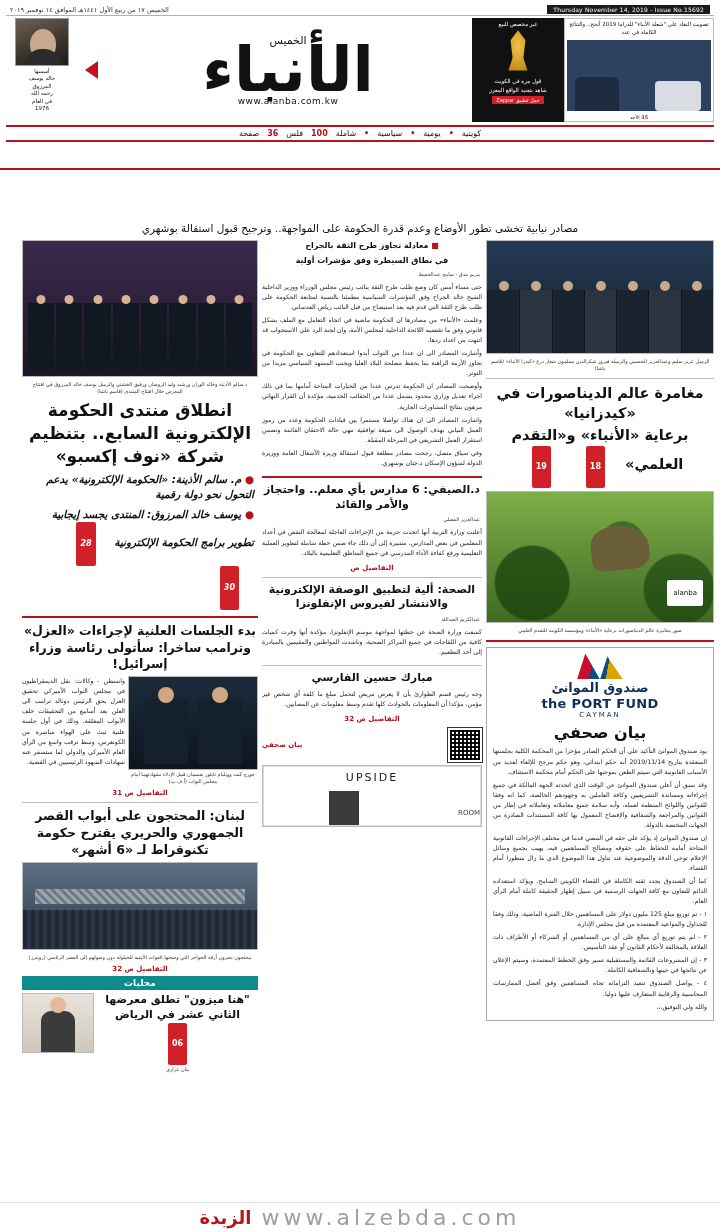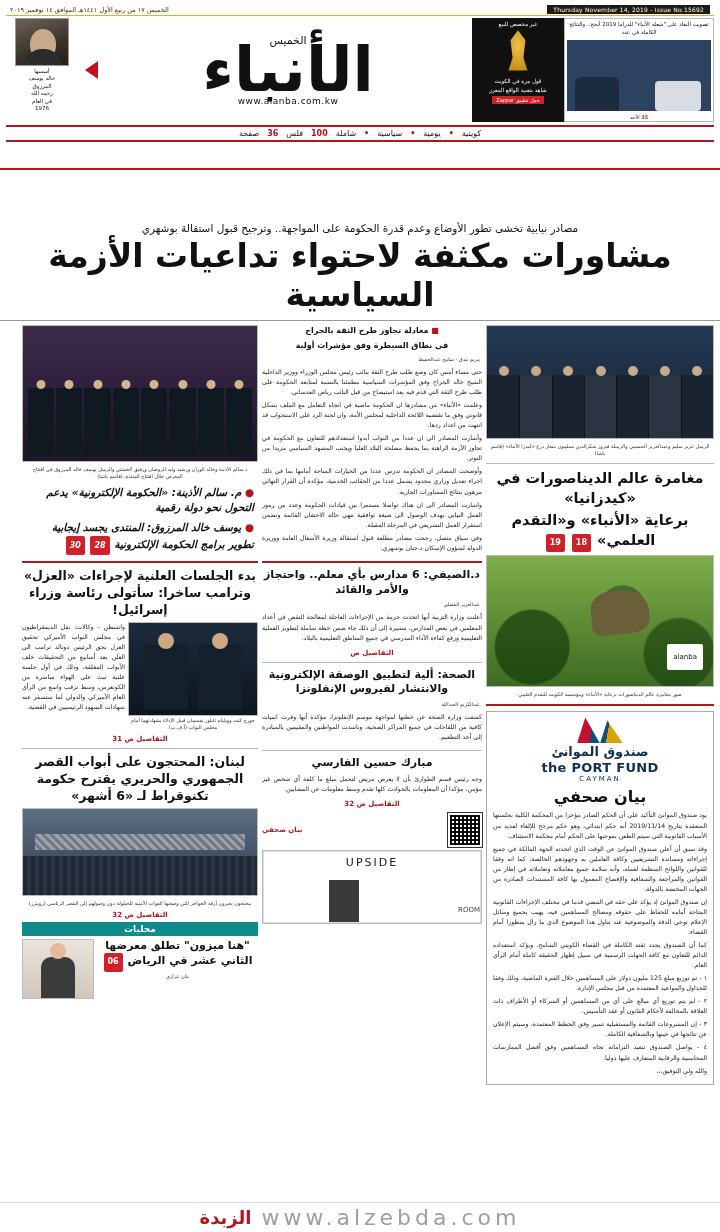--- a/index.html
+++ b/index.html
@@ -212,21 +212,21 @@
      font-size:11px; letter-spacing:2px; color:#1b1b1b;}
 
   .title-ar { font-weight:bold; color:#111; line-height:1.35; text-align:center; }
   .t-18 { font-size: 17px; }
   .t-15 { font-size: 14.5px; }
   .t-13 { font-size: 12.5px; }
   .t-11 { font-size: 11px; }
 
   .badge {
     display:inline-block; background:#d12027; color:#fff; font-size:8px;
-    padding:4px 4px; border-radius:2px; margin:0 1px; font-weight:bold;
+    padding:16px 4px; border-radius:2px; margin:0 15px; font-weight:bold;
   }
   .bullet-line {
     font-size: 10.5px; color:#111; font-weight:bold; line-height:1.45;
     padding:1px 4px;font-style:italic;
   }
   .bullet-line .dot { color:#b4141b; }
 
   .rule { border-top:1px solid #bbb; margin:2px 0; }
   .rule-thick { border-top:2px solid #b4141b; margin:2px 0; }
 
@@ -347,21 +347,20 @@
       <span>شاملة</span>
       <span class="red">100</span>
       <span>فلس</span>
       <span class="red">36</span>
 
       <span>صفحة</span>
     </div>
   </div>
 
   <div class="kicker">مصادر نيابية تخشى تطور الأوضاع وعدم قدرة الحكومة على المواجهة.. وترجيح قبول استقالة بوشهري</div>
-  <div class="main-headline">مشاورات مكثفة لاحتواء تداعيات الأزمة السياسية</div>
 
   <div class="content">
 
     <div class="col col-right">
 
       <div class="photo-box">
         <div class="ph ceremony" style="height:112px">
           <div class="ppl">
               <i></i>
               <i></i>
@@ -463,21 +462,21 @@
         <span>التفاصيل ص</span>
         <span>32</span>
       </div>
 
       <div class="flexrow" style="justify-content:space-between;align-items:center;margin-top:2px">
         <div class="qr"></div>
         <div class="more-link">بيان صحفي</div>
       </div>
 
       <div class="photo-box">
-        <div class="ph magcover" style="height:72px">
+        <div class="ph magcover" style="height:60px">
           <div class="title">UPSIDE</div>
           <div class="model" style="position:absolute;bottom:0;left:30%;width:30px;height:60%;background:#3a3a3a"></div>
           <div style="position:absolute;bottom:8px;left:0;right:0;text-align:right;font-size:7px;color:#444">ROOM</div>
         </div>
       </div>
     </div>
 
     <div class="col col-left">
 
       <div class="photo-box">
@@ -489,20 +488,21 @@
               <i></i>
               <i></i>
               <i></i>
               <i></i>
               <i></i>
             </div>
         </div>
       </div>
       <div class="cap-line">د.سالم الأذينة وخالد الوزان ورشيد وليد الروضان ورفيق الخشتي والزميل يوسف خالد المرزوق في افتتاح المعرض خلال افتتاح المنتدى  (قاسم باشا)</div>
 
+      <div class="title-ar t-18">انطلاق منتدى الحكومة الإلكترونية السابع.. بتنظيم شركة «نوف إكسبو»</div>
 
       <div class="bullet-line">
         <span class="dot">●</span>
         <span>م. سالم الأذينة: «الحكومة الإلكترونية» يدعم التحول نحو دولة رقمية</span>
       </div>
       <div class="bullet-line">
         <span class="dot">●</span>
         <span>يوسف خالد المرزوق: المنتدى يجسد إيجابية تطوير برامج الحكومة الإلكترونية</span>
         <span class="badge">28</span>
         <span class="badge">30</span>

